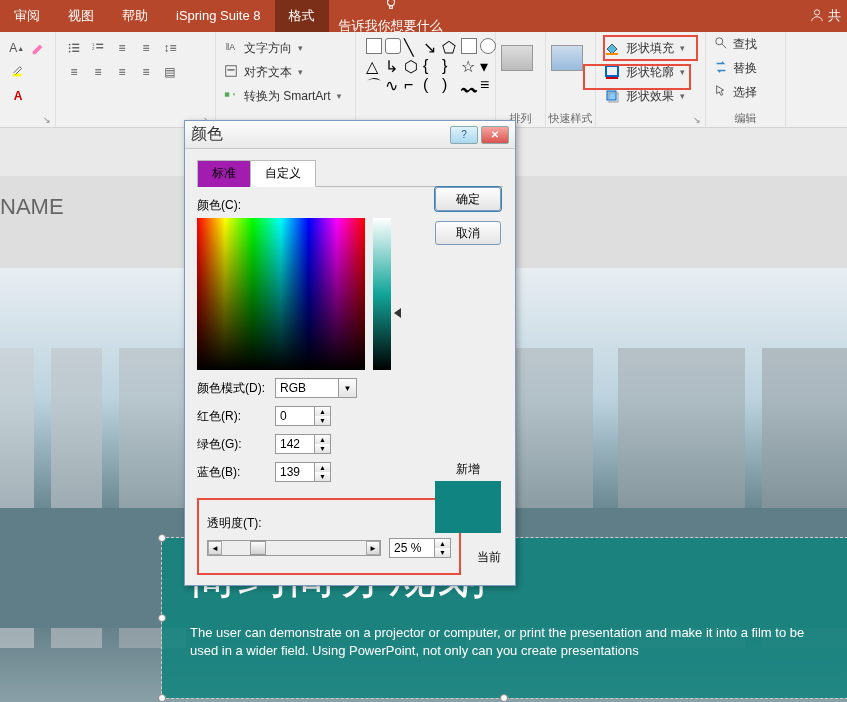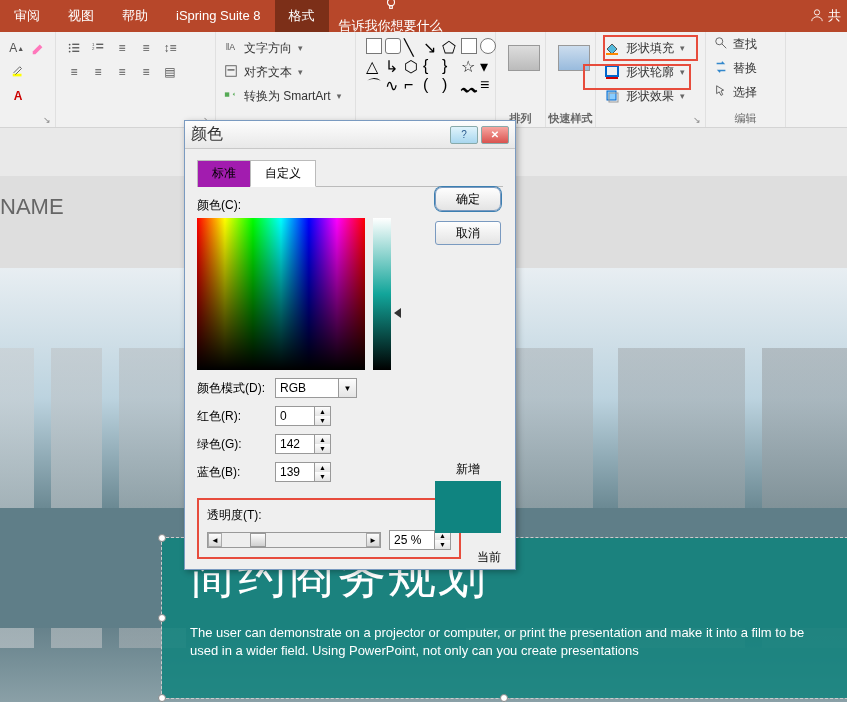--- a/index.html
+++ b/index.html
@@ -21,21 +21,21 @@
   .rb-btn { width: 20px; height: 20px; background: #fff0; display: flex; align-items: center; justify-content: center; font-size: 12px; color: #555; }
   .rb-btn svg { width: 14px; height: 14px; }
 
   .text-dir-group { min-width: 140px; }
   .text-dir-item { display: flex; align-items: center; gap: 6px; font-size: 12px; color: #333; height: 24px; }
 
   .shapes-gallery { width: 140px; }
   .shapes-grid { display: grid; grid-template-columns: repeat(7, 16px); gap: 3px; padding: 2px; }
   .shape-ic { width: 16px; height: 16px; border: 1px solid #777; background: #fff; }
 
-  .arrange-group, .quickstyle-group { width: 50px; display: flex; flex-direction: column; align-items: flex-start; font-weight: bold; }
+  .arrange-group, .quickstyle-group { width: 50px; display: flex; flex-direction: column; align-items: flex-end; }
   .big-btn { width: 40px; height: 44px; display: flex; flex-direction: column; align-items: center; justify-content: center; gap: 2px; }
   .big-btn .icon-box { width: 32px; height: 26px; background: linear-gradient(#ddd,#bbb); border: 1px solid #999; }
 
   .shape-fill-group { width: 110px; padding-top: 4px; }
   .sf-item { display: flex; align-items: center; gap: 6px; height: 24px; font-size: 12px; color: #333; }
   .sf-highlight { outline: 2px solid #e74c3c; outline-offset: -1px; }
   .sf-ico { width: 16px; height: 16px; }
 
   .edit-group { width: 80px; }
   .edit-item { display: flex; gap: 5px; font-size: 12px; color: #333; height: 24px; }
@@ -68,21 +68,21 @@
   .dlg-help { background: linear-gradient(#dff3fb,#a9d7ef); color: #2a5b8f; }
   .dlg-close { background: linear-gradient(#f7a6a0,#d9534f); color: #fff; font-weight: bold; }
 
   .dlg-body { padding: 10px 12px 10px 12px; position: relative; }
   .tabs { display: flex; border-bottom: 1px solid #bbb; margin-bottom: 10px; }
   .tab { padding: 4px 14px; border: 1px solid #bbb; border-bottom: none; background: #a21caf; margin-right: -1px; position: relative; top: 1px; cursor: pointer; }
   .tab.active { background: #fff; border-bottom: 1px solid #fff; }
 
   .dlg-buttons { position: absolute; right: 14px; top: 38px; display: flex; flex-direction: column; gap: 10px; }
   .win-btn { width: 66px; height: 24px; border: 1px solid #7a9ac0; background: linear-gradient(#fefefe,#e4e4e4); border-radius: 3px; font-size: 12px; }
-  .win-btn.default { box-shadow: 0 0 0 1px #3c7fb1; border-radius: 7px; }
+  .win-btn.default { box-shadow: 0 0 0 1px #3c7fb1; }
 
   .color-label { margin-bottom: 4px; }
   .color-area { display: flex; gap: 8px; align-items: flex-start; }
   .picker { width: 168px; height: 152px; background:
      linear-gradient(to bottom, rgba(0,0,0,0) 0%, rgba(0,0,0,1) 100%),
      linear-gradient(to right, #ff0000 0%, #ffff00 16.6%, #00ff00 33.3%, #00ffff 50%, #0000ff 66.6%, #ff00ff 83.3%, #ff0000 100%);
   }
   .lum-strip { width: 18px; height: 152px; background: linear-gradient(#ffffff 0%, #12a59a 50%, #000 100%); position: relative; }
   .lum-arrow { position: absolute; right: -10px; top: 90px; width: 0; height: 0; border-top: 5px solid transparent; border-bottom: 5px solid transparent; border-right: 7px solid #333; }
 
@@ -95,21 +95,21 @@
   .combo { display: flex; }
   .combo input { width: 64px; height: 20px; border: 1px solid #999; padding: 0 4px; font-size: 12px; }
   .combo .drop { width: 18px; height: 20px; border: 1px solid #999; border-left: none; background: linear-gradient(#fdfdfd,#e4e4e4); display: flex; align-items: center; justify-content: center; font-size: 8px; }
 
   .swatch-block { position: absolute; right: 14px; top: 312px; text-align: center; }
   .swatch-label { font-size: 12px; margin-bottom: 3px; }
   .swatch { width: 66px; height: 52px; background: #0f8480; }
 
   .swatch-current { position: absolute; right: 14px; top: 400px; text-align: center; }
 
-  .transparency-box { border: 2px solid #e74c3c; padding: 7px 8px; margin-top: 16px; width: 264px; }
+  .transparency-box { border: 2px solid #e74c3c; padding: 15px 8px; margin-top: 16px; width: 264px; }
   .trans-label { margin-bottom: 6px; }
   .trans-row { display: flex; align-items: center; gap: 8px; }
   .scrollbar { flex: 1; height: 16px; border: 1px solid #999; background: #eee; position: relative; display: flex; align-items: center; }
   .sb-btn { width: 14px; height: 14px; background: linear-gradient(#fdfdfd,#d8d8d8); border: 1px solid #aaa; font-size: 8px; display: flex; align-items: center; justify-content: center; }
   .sb-track { flex: 1; height: 14px; position: relative; }
   .sb-thumb { position: absolute; left: 25%; top: 0; width: 16px; height: 14px; background: linear-gradient(#fdfdfd,#d0d0d0); border: 1px solid #999; transform: translateX(-50%); }
 
   .redbox-top { position: absolute; left: 583px; top: 32px; width: 108px; height: 26px; border: 2px solid #e74c3c; pointer-events: none; }
 </style>
 </head>

